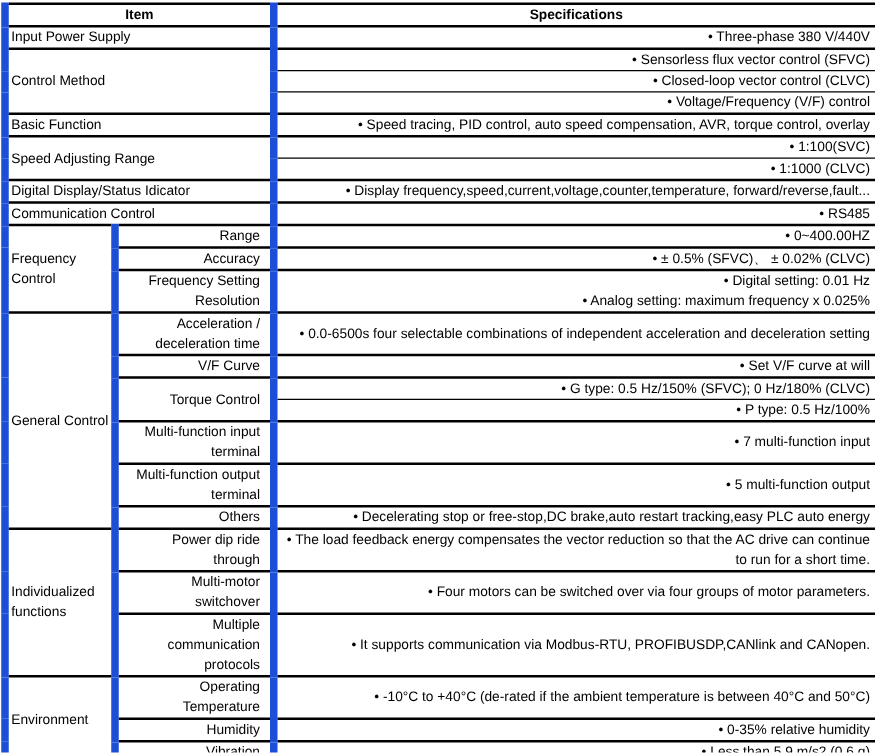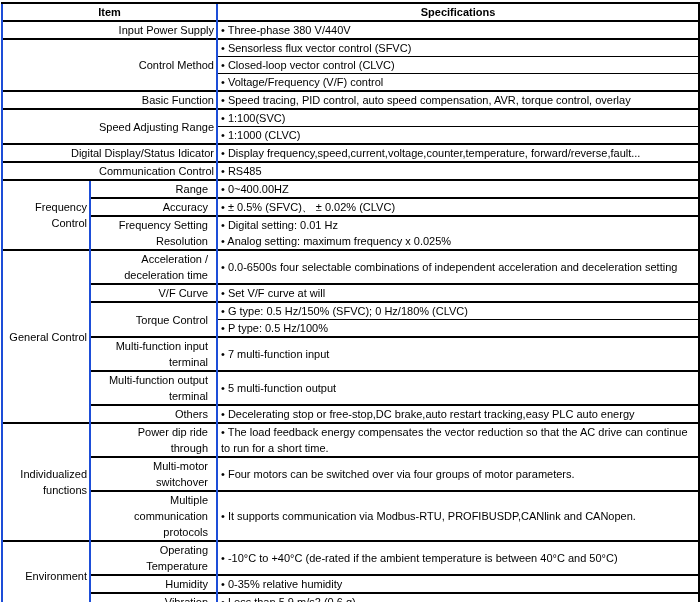--- a/index.html
+++ b/index.html
@@ -13,32 +13,32 @@
     border-collapse:collapse;
     table-layout:fixed;
     width:697px;
     margin:2px 0 0 1px;
     border:2px solid #000;
   }
   col.c1 { width:88px; }
   col.c2 { width:127px; }
   col.c3 { width:482px; }
   td {
-    border-left:2px solid #1d4ed8;
+    border-left:6px solid #1d4ed8;
     border-top:2px solid #000;
     font-size:11px;
     line-height:16px;
     vertical-align:middle;
     overflow:hidden;
     padding:0;
   }
   td.hd { font-weight:bold; text-align:center; }
-  td.item, td.group { text-align:right; padding:0 2px; }
+  td.item, td.group { text-align:left; padding:0 2px; }
   td.sub { text-align:right; padding:0 8px; }
-  td.spec { text-align:left; padding:0 4px 0 3px; }
+  td.spec { text-align:right; padding:0 4px 0 3px; }
   td.thin { border-top-width:1px; }
   .pre { white-space:pre-line; }
   .nw  { white-space:nowrap; }
   tr.h16 { height:16px; }
   tr.h17 { height:17px; }
   tr.h18 { height:18px; }
   tr.h33 { height:33px;margin-top:36px; }
   tr.h34 { height:34px; }
   tr.h44 { height:44px; }
 </style>

